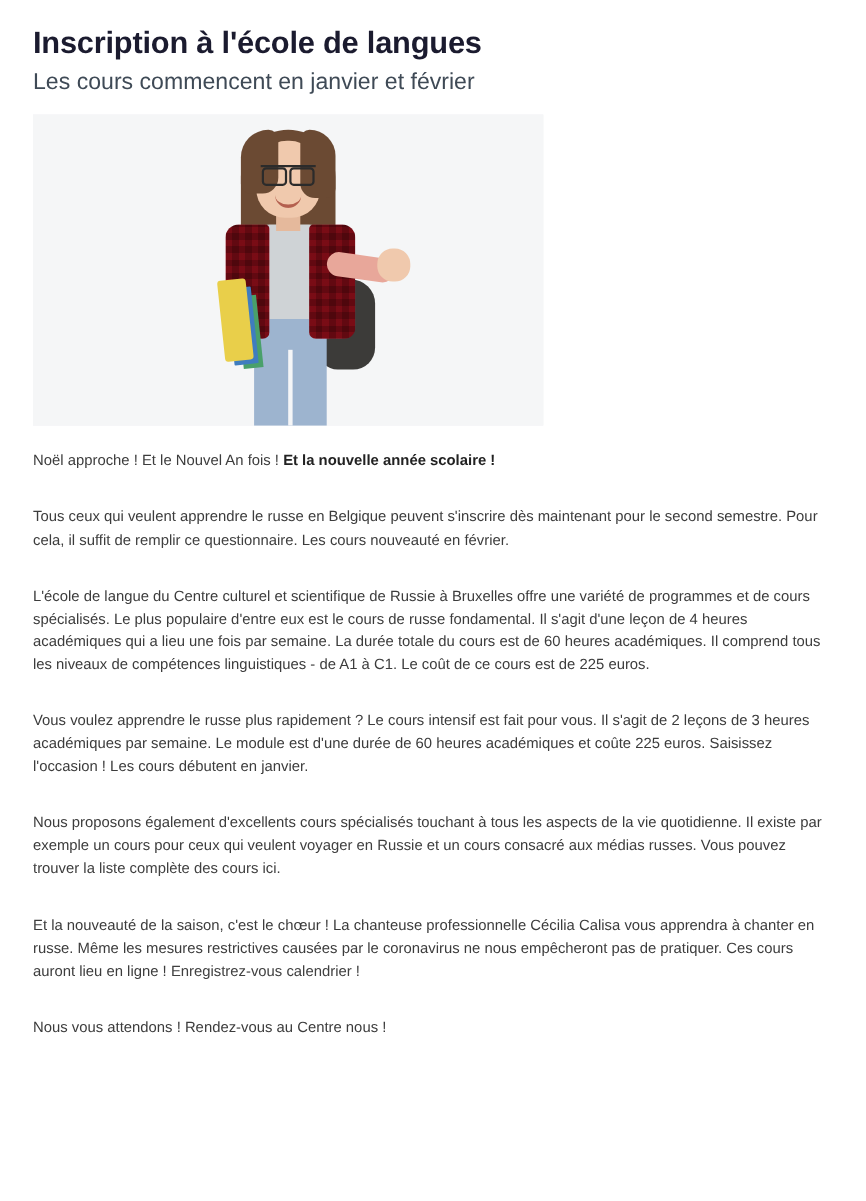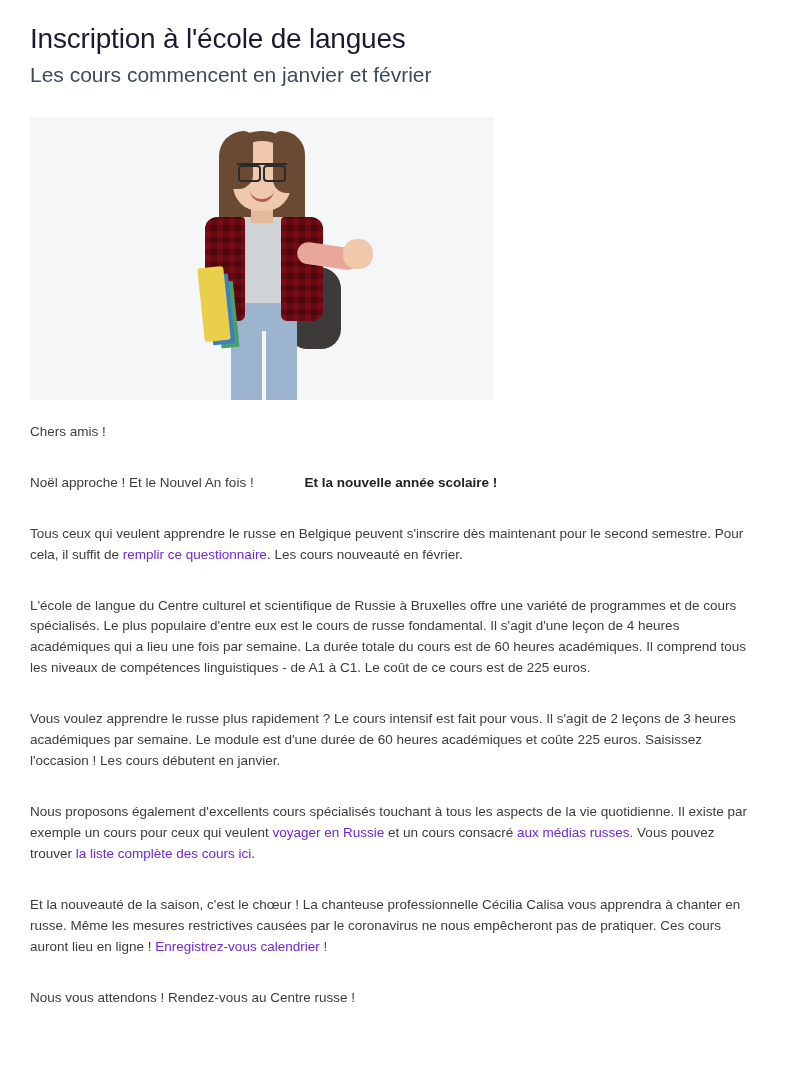--- a/index.html
+++ b/index.html
@@ -14,31 +14,31 @@
     color: #333333;
     -webkit-font-smoothing: antialiased;
   }
   .page {
     width: 787px;
     box-sizing: border-box;
     padding: 14px 30px 20px 30px;
   }
   h1.title {
     font-size: 28px;
-    font-weight: normal;
+    font-weight: bold;
     color: #1b1b2f;
     margin: 8px 0 6px 0;
     letter-spacing: -0.2px;
     line-height: 1.2;
   }
   h2.subtitle {
     font-size: 21px;
     font-weight: normal;
     color: #3f4a56;
-    margin: 0 0 29px 0;
+    margin: 0 0 16px 0;
     line-height: 1.25;
   }
   .hero {
     width: 464px;
     height: 283px;
     margin: 0 0 22px 0;
     background: #f3f4f6;
     position: relative;
     overflow: hidden;
   }
@@ -134,23 +134,23 @@
   }
 
   p.para {
     font-size: 13.5px;
     line-height: 1.55;
     color: #3c3c3c;
     margin: 0 0 30px 0;
     max-width: 730px;
   }
   p.para:last-child { margin-bottom: 0; }
-  .bold { font-weight: bold; color: #222; margin-left: 47px; }
+  .bold { font-weight: bold; color: #222; }
   a.link {
-    color: #6d28d9;
+    color: #404040;
     text-decoration: none;
   }
 </style>
 </head>
 <body>
 
 <div class="page">
 
   <h1 class="title">Inscription à l'école de langues</h1>
   <h2 class="subtitle">Les cours commencent en janvier et février</h2>
@@ -169,23 +169,20 @@
       <div class="hand"></div>
       <div class="neck"></div>
       <div class="face"></div>
       <div class="hair-front-l"></div>
       <div class="hair-front-r"></div>
       <div class="glasses"></div>
       <div class="smile"></div>
     </div>
   </div>
 
-  <p class="para">
-    <span>Chers amis !</span>
-  </p>
 
   <p class="para">
     <span>Noël approche ! Et le Nouvel An fois ! </span><span class="bold">Et la nouvelle année scolaire !</span>
   </p>
 
   <p class="para">
     <span>Tous ceux qui veulent apprendre le russe en Belgique peuvent s'inscrire dès maintenant pour le second semestre. Pour cela, il suffit de </span><a class="link" href="#">remplir ce questionnaire</a><span>. Les cours nouveauté en février.</span>
   </p>
 
   <p class="para">
@@ -199,16 +196,16 @@
 
   <p class="para">
     <span>Nous proposons également d'excellents cours spécialisés touchant à tous les aspects de la vie quotidienne. Il existe par exemple un cours pour ceux qui veulent </span><a class="link" href="#">voyager en Russie</a><span> et un cours consacré </span><a class="link" href="#">aux médias russes</a><span>. Vous pouvez trouver </span><a class="link" href="#">la liste complète des cours ici</a><span>.</span>
   </p>
 
   <p class="para">
     <span>Et la nouveauté de la saison, c'est le chœur ! La chanteuse professionnelle Cécilia Calisa vous apprendra à chanter en russe. Même les mesures restrictives causées par le coronavirus ne nous empêcheront pas de pratiquer. Ces cours auront lieu en ligne ! </span><a class="link" href="#">Enregistrez-vous calendrier !</a>
   </p>
 
   <p class="para">
-    <span>Nous vous attendons ! Rendez-vous au Centre russe !</span>
+    <span>Nous vous attendons ! Rendez-vous au Centre nous !</span>
   </p>
 
 </div>
 
 </body></html>

